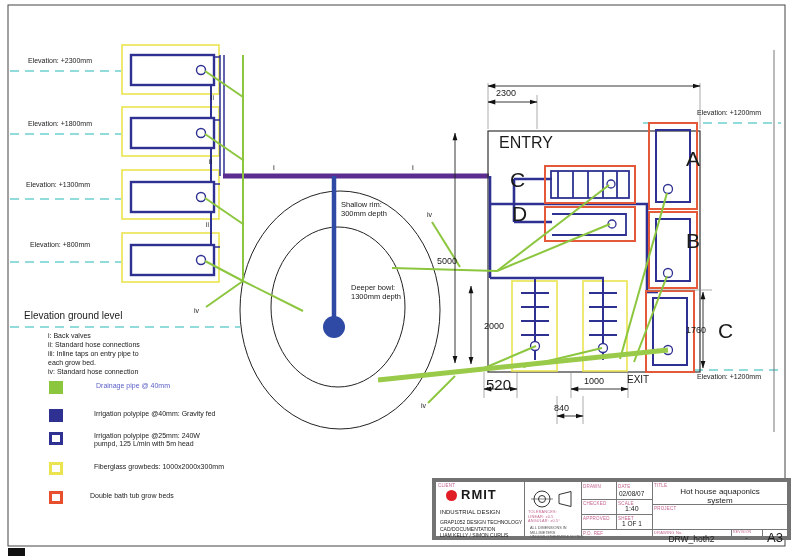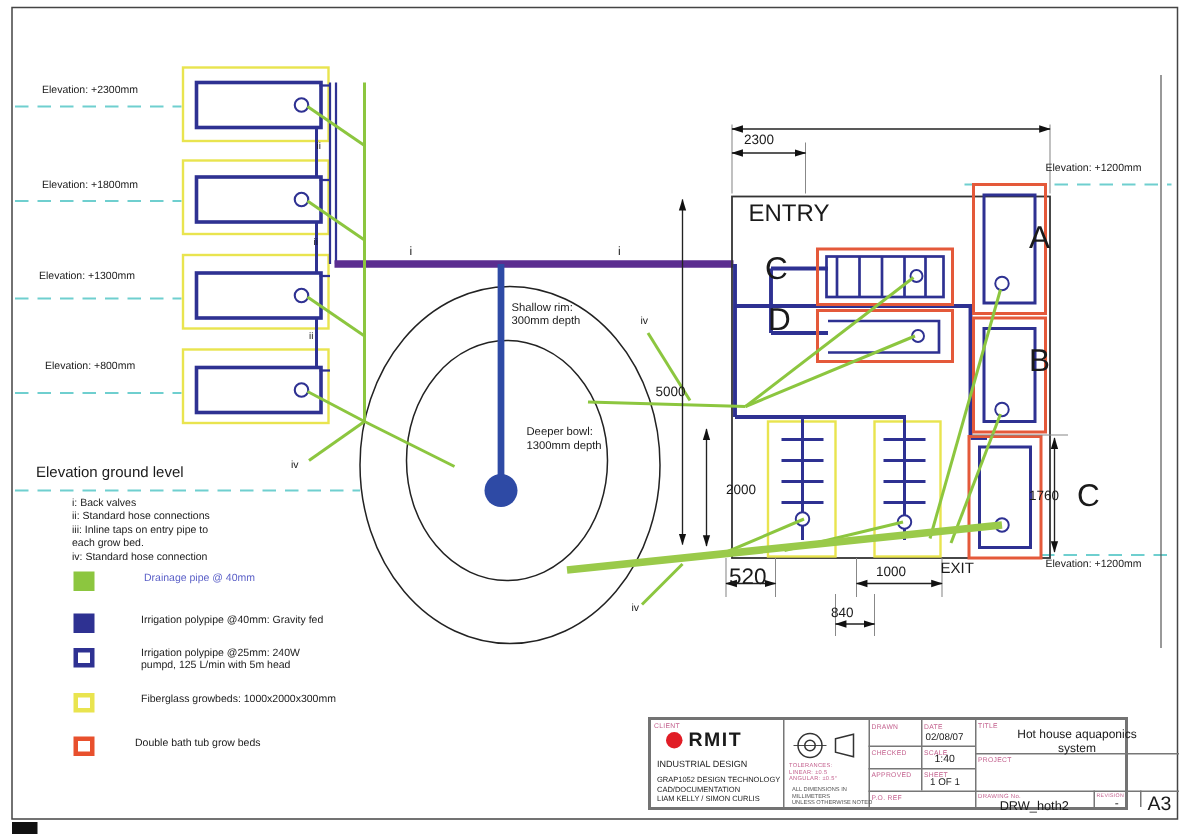--- a/index.html
+++ b/index.html
@@ -9,22 +9,22 @@
   .t{position:absolute;white-space:pre-line;color:#1a1a1a;line-height:1.2;
      font-family:"Liberation Sans",sans-serif;}
   .pk{color:#c4628f;letter-spacing:.2px;}
   .blue-text{color:#5a5fc7;}
   .sw{position:absolute;width:14px;height:13px;box-sizing:border-box;}
   .sw-green{background:#8cc63f;}
   .sw-navy{background:#2e3192;}
   .sw-navy-o{border:3px solid #2e3192;background:#fff;}
   .sw-yellow-o{border:3px solid #e9e44f;background:#fff;}
   .sw-orange-o{border:3px solid #e8502d;background:#fff;}
-  .tb{position:absolute;left:432px;top:478px;width:320px;height:62px;
-      border:2px solid #737373;box-sizing:border-box;background:#fff;}
+  .tb{position:absolute;left:432px;top:478px;width:359px;height:62px;
+      border:4px solid #737373;box-sizing:border-box;background:#fff;}
   .tb .vl{position:absolute;top:0;bottom:0;width:0;border-left:1px solid #777;}
   .tb .hl{position:absolute;height:0;border-top:1px solid #777;}
   .tb .t{line-height:1.25;}
   .logo-dot{position:absolute;width:11px;height:11px;border-radius:50%;background:#e11d26;}
 </style>
 </head>
 <body>
 
 <div id="sheet">
 

